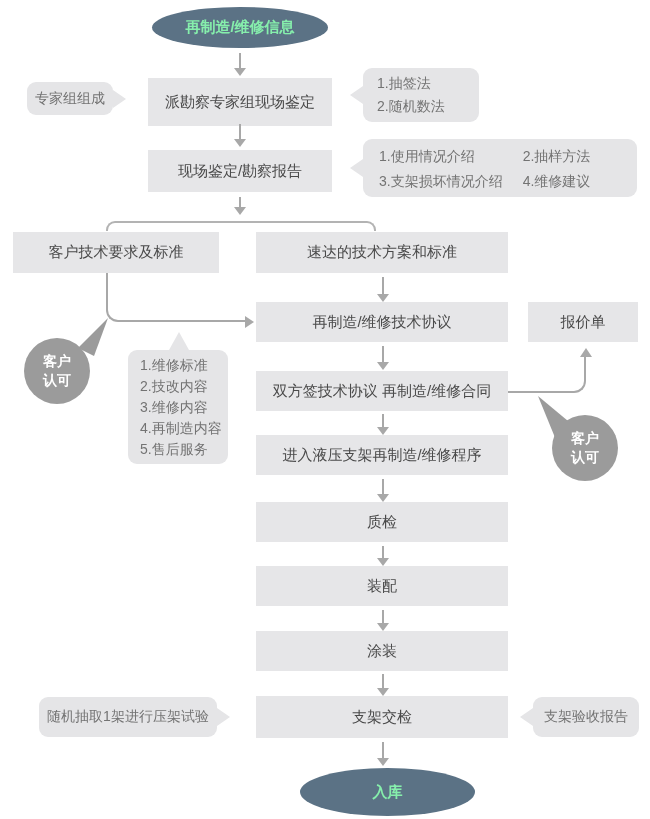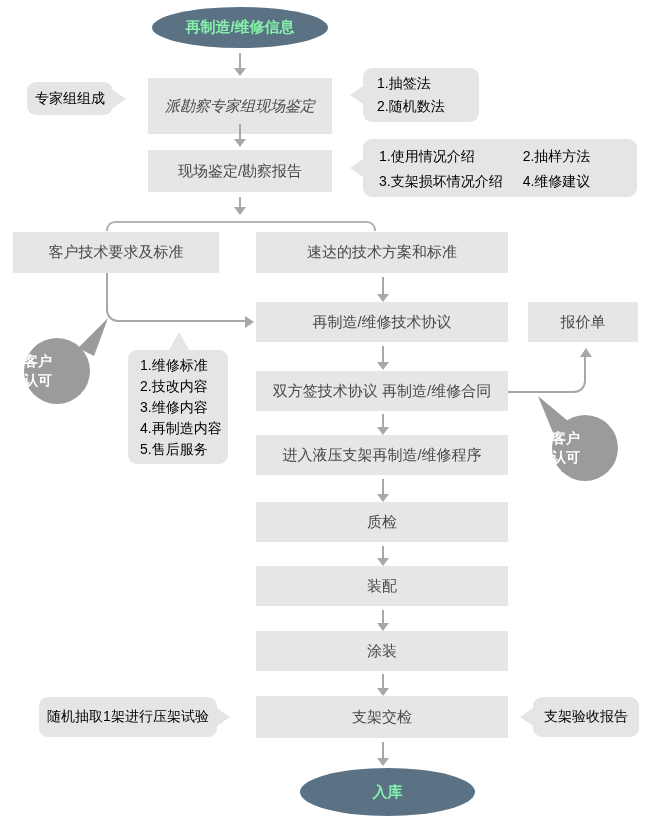--- a/index.html
+++ b/index.html
@@ -4,34 +4,34 @@
 <style>
   html,body{margin:0;padding:0;background:#ffffff;}
   body{font-family:"Liberation Sans","DejaVu Sans",sans-serif;}
   #stage{position:relative;width:650px;height:819px;background:#ffffff;overflow:hidden;}
 
   .node{position:absolute;display:flex;align-items:center;justify-content:center;
         box-sizing:border-box;text-align:center;}
   .box{background:#e6e6e8;color:#4a4a4a;font-size:15px;}
   .terminal{background:#5b7285;color:#86efac;font-size:15px;font-weight:bold;border-radius:50%;}
 
-  .callout{position:absolute;background:#e5e5e7;color:#000000;font-size:14px;border-radius:9px;
+  .callout{position:absolute;background:#e5e5e7;color:#737373;font-size:14px;border-radius:9px;
            display:flex;align-items:center;justify-content:center;box-sizing:border-box;}
   .callout.point-right::after{content:"";position:absolute;left:100%;top:50%;transform:translateY(-50%);
            border-style:solid;border-color:transparent;border-width:9px 0 9px 13px;border-left-color:#e5e5e7;}
   .callout.point-left::after{content:"";position:absolute;right:100%;top:50%;transform:translateY(-50%);
            border-style:solid;border-color:transparent;border-width:9px 13px 9px 0;border-right-color:#e5e5e7;}
   .callout.point-top::after{content:"";position:absolute;bottom:100%;left:41px;
            border-style:solid;border-color:transparent;border-width:0 10px 18px 10px;border-bottom-color:#e5e5e7;}
   .callout .lines{display:flex;flex-direction:column;align-items:flex-start;line-height:23px;}
   .callout .grid2{display:grid;grid-template-columns:auto auto;column-gap:20px;row-gap:3px;
            justify-items:start;line-height:22px;}
 
   .approval{position:absolute;border-radius:50%;background:#9b9b9b;color:#ffffff;
-            display:flex;flex-direction:column;justify-content:center;
+            display:flex;flex-direction:column;align-items:center;justify-content:center;
             font-size:14px;font-weight:bold;line-height:19px;z-index:2;}
   .tail{position:absolute;z-index:1;}
 
   .arrow{position:absolute;width:2px;background:#a8a8a8;}
   .arrow::after{content:"";position:absolute;top:100%;left:50%;transform:translateX(-50%);
             border:6px solid transparent;border-bottom:none;border-top:8px solid #a8a8a8;}
 
   .elbow{position:absolute;box-sizing:border-box;}
   #conn-left{left:106px;top:273px;width:140px;height:49px;
              border-left:2px solid #a8a8a8;border-bottom:2px solid #a8a8a8;border-bottom-left-radius:12px;}
@@ -47,21 +47,21 @@
              border-top:2px solid #b3b3b3;border-right:2px solid #b3b3b3;border-top-right-radius:9px;}
 </style>
 </head>
 <body>
 
 <div id="stage">
 
   <div class="node terminal" style="left:152px;top:7px;width:176px;height:41px;">再制造/维修信息</div>
   <div class="node terminal" style="left:300px;top:768px;width:175px;height:48px;">入库</div>
 
-  <div class="node box" style="left:148px;top:78px;width:184px;height:56px;font-style:italic;">派勘察专家组现场鉴定</div>
+  <div class="node box" style="left:148px;top:78px;width:184px;height:48px;">派勘察专家组现场鉴定</div>
   <div class="node box" style="left:148px;top:150px;width:184px;height:42px;">现场鉴定/勘察报告</div>
 
   <div class="node box" style="left:13px;top:232px;width:206px;height:41px;">客户技术要求及标准</div>
   <div class="node box" style="left:256px;top:232px;width:252px;height:41px;">速达的技术方案和标准</div>
 
   <div class="node box" style="left:256px;top:302px;width:252px;height:40px;">再制造/维修技术协议</div>
   <div class="node box" style="left:528px;top:302px;width:110px;height:40px;">报价单</div>
   <div class="node box" style="left:256px;top:371px;width:252px;height:40px;">双方签技术协议 再制造/维修合同</div>
   <div class="node box" style="left:256px;top:435px;width:252px;height:40px;">进入液压支架再制造/维修程序</div>
   <div class="node box" style="left:256px;top:502px;width:252px;height:40px;">质检</div>

